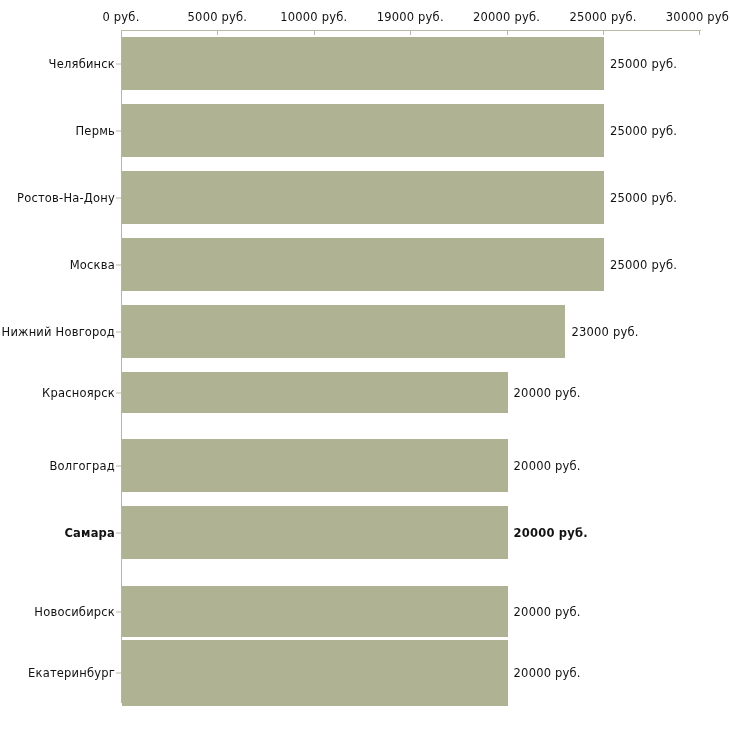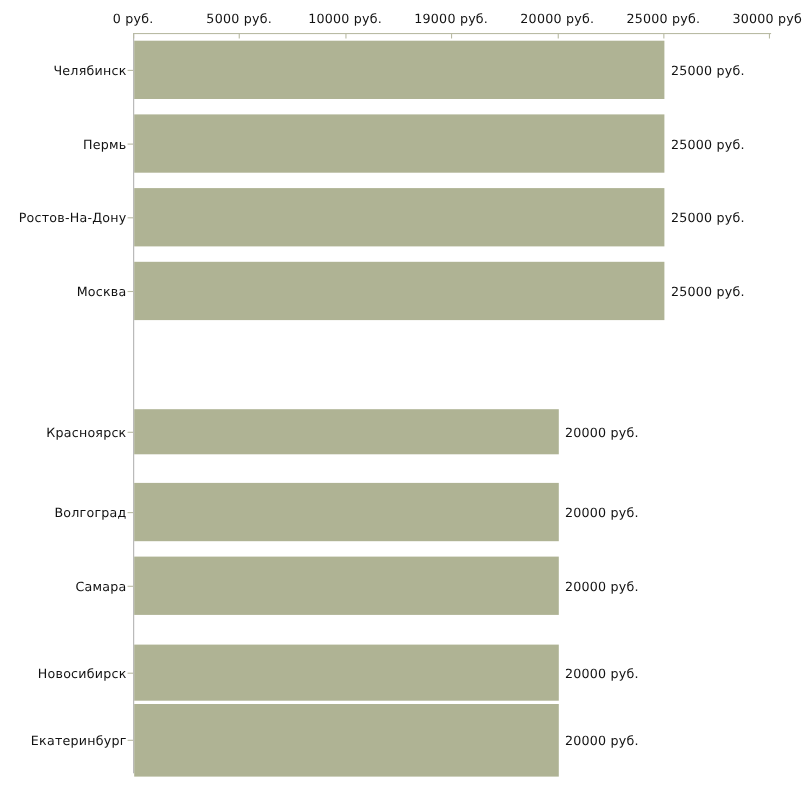--- a/index.html
+++ b/index.html
@@ -148,33 +148,39 @@
         <div class="cat-tick"></div>
         <div class="cat-label">Ростов-На-Дону</div>
         <div class="bar-value-label" style="left: 610px;">25000 руб.</div>
       </div>
       <div class="bar-row" style="top: 238px; height: 53px;">
         <div class="bar" style="width: 482px; background: rgb(175, 179, 148);"></div>
         <div class="cat-tick"></div>
         <div class="cat-label">Москва</div>
         <div class="bar-value-label" style="left: 610px;">25000 руб.</div>
       </div>
+      <div class="bar-row" style="top: 305px; height: 53px;">
+        <div class="bar" style="width: 443.44px; background: rgb(175, 179, 148);"></div>
+        <div class="cat-tick"></div>
+        <div class="cat-label">Нижний Новгород</div>
+        <div class="bar-value-label" style="left: 571.44px;">23000 руб.</div>
+      </div>
       <div class="bar-row" style="top: 372px; height: 41px;">
         <div class="bar" style="width: 385.6px; background: rgb(175, 179, 148);"></div>
         <div class="cat-tick"></div>
         <div class="cat-label">Красноярск</div>
         <div class="bar-value-label" style="left: 513.6px;">20000 руб.</div>
       </div>
       <div class="bar-row" style="top: 439px; height: 53px;">
         <div class="bar" style="width: 385.6px; background: rgb(175, 179, 148);"></div>
         <div class="cat-tick"></div>
         <div class="cat-label">Волгоград</div>
         <div class="bar-value-label" style="left: 513.6px;">20000 руб.</div>
       </div>
-      <div class="bar-row" style="top: 506px; height: 53px;">
+      <div class="bar-row" style="top: 506px; height: 53px; font-weight: bold;">
         <div class="bar" style="width: 385.6px; background: rgb(175, 179, 148);"></div>
         <div class="cat-tick"></div>
         <div class="cat-label">Самара</div>
         <div class="bar-value-label" style="left: 513.6px;">20000 руб.</div>
       </div>
       <div class="bar-row" style="top: 586px; height: 51px;">
         <div class="bar" style="width: 385.6px; background: rgb(175, 179, 148);"></div>
         <div class="cat-tick"></div>
         <div class="cat-label">Новосибирск</div>
         <div class="bar-value-label" style="left: 513.6px;">20000 руб.</div>

